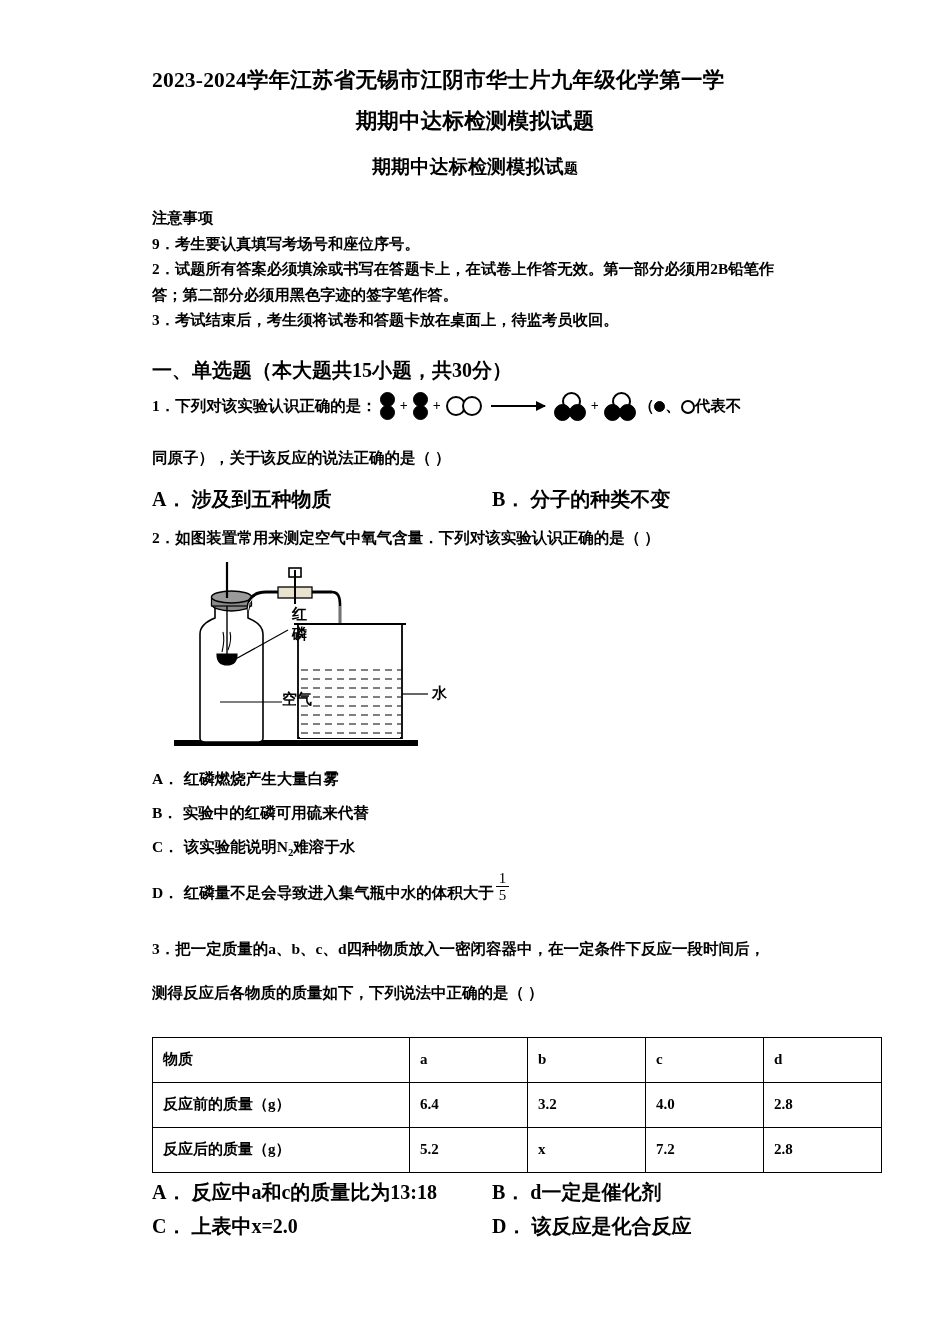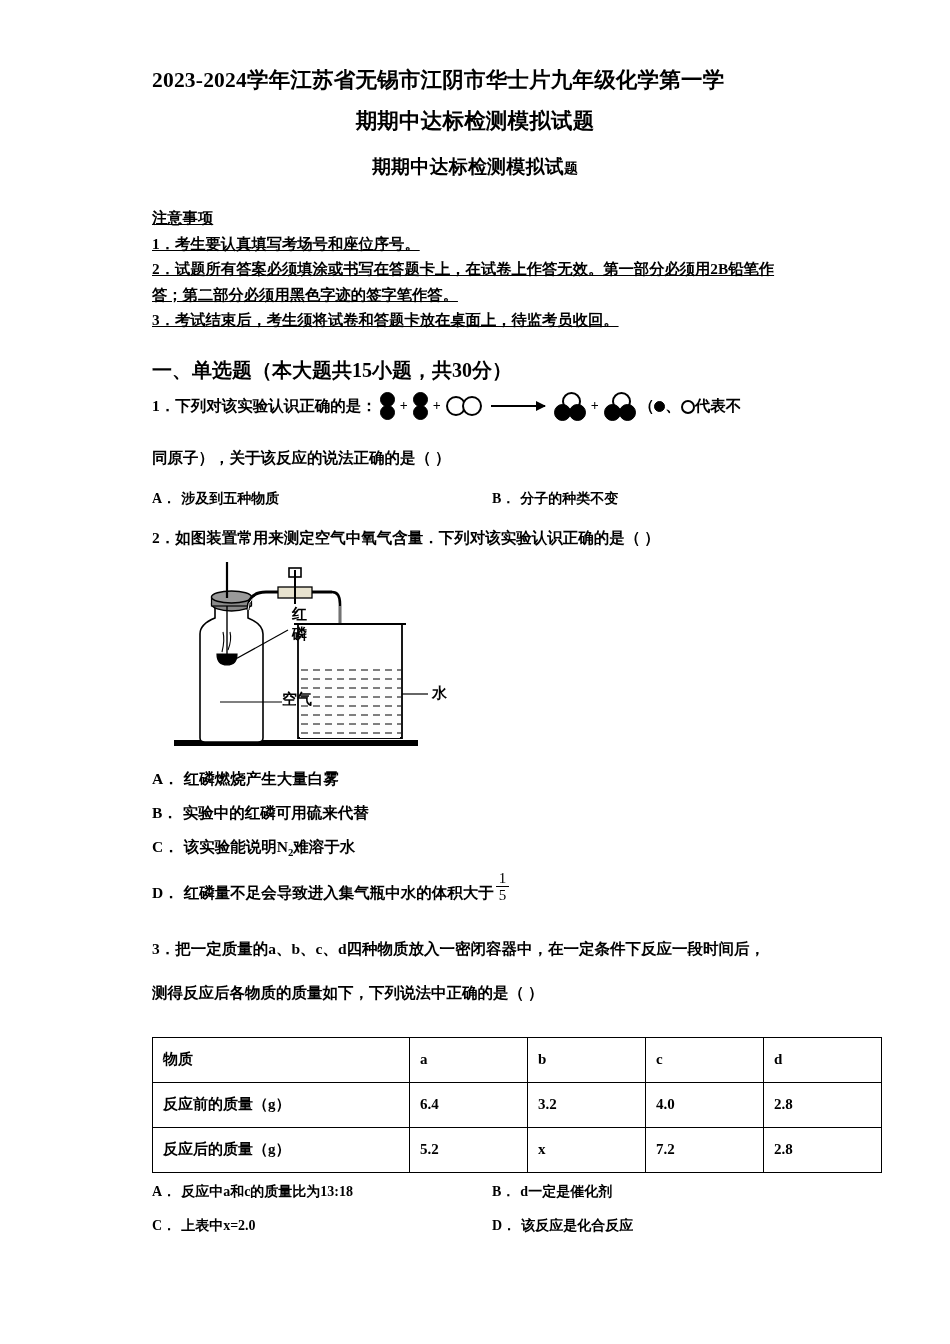--- a/index.html
+++ b/index.html
@@ -61,21 +61,20 @@
     font-size: 15.3px;
     line-height: 25.5px;
     font-weight: bold;
   }
   .notes .note-head {
     font-weight: bold;
   }
   .notes p {
     margin: 0;
     font-weight: bold;
-    text-decoration: underline;
   }
 
   
   .section-head {
     margin-top: 24px;
     font-size: 20px;
     font-weight: bold;
     line-height: 27px;
   }
 
@@ -94,21 +93,21 @@
   .q1-cont {
     margin-top: 24px;
   }
 
   
   .opts {
     margin-top: 10px;
   }
   .opt-row {
     display: flex;
-    font-size: 14px;
+    font-size: 20px;
     line-height: 34px;
     font-weight: bold;
   }
   .opt-col-a { width: 340px; }
   .opt-col-b { width: 300px; }
   .opt-lbl {
     font-family: "Liberation Serif", serif;
     font-weight: bold;
     margin-right: 5px;
   }
@@ -260,21 +259,21 @@
   <div class="content">
 
     <div class="title-block">
       <div class="title-line title-line1">2023-2024学年江苏省无锡市江阴市华士片九年级化学第一学</div>
       <div class="title-line title-line2">期期中达标检测模拟试题</div>
       <div class="title-line title-line3"><span>期期中达标检测模拟试</span><span class="small-tail">题</span></div>
     </div>
 
     <div class="notes">
       <p class="note-head">注意事项</p>
-      <p>1．考生要认真填写考场号和座位序号。</p>
+      <p>9．考生要认真填写考场号和座位序号。</p>
       <p>2．试题所有答案必须填涂或书写在答题卡上，在试卷上作答无效。第一部分必须用2B铅笔作答；第二部分必须用黑色字迹的签字笔作答。</p>
       <p>3．考试结束后，考生须将试卷和答题卡放在桌面上，待监考员收回。</p>
     </div>
 
     <div class="section-head">一、单选题（本大题共15小题，共30分）</div>
 
     <div class="q q1">
       <span>1．</span>
         <span>下列对该实验认识正确的是：</span>
 

